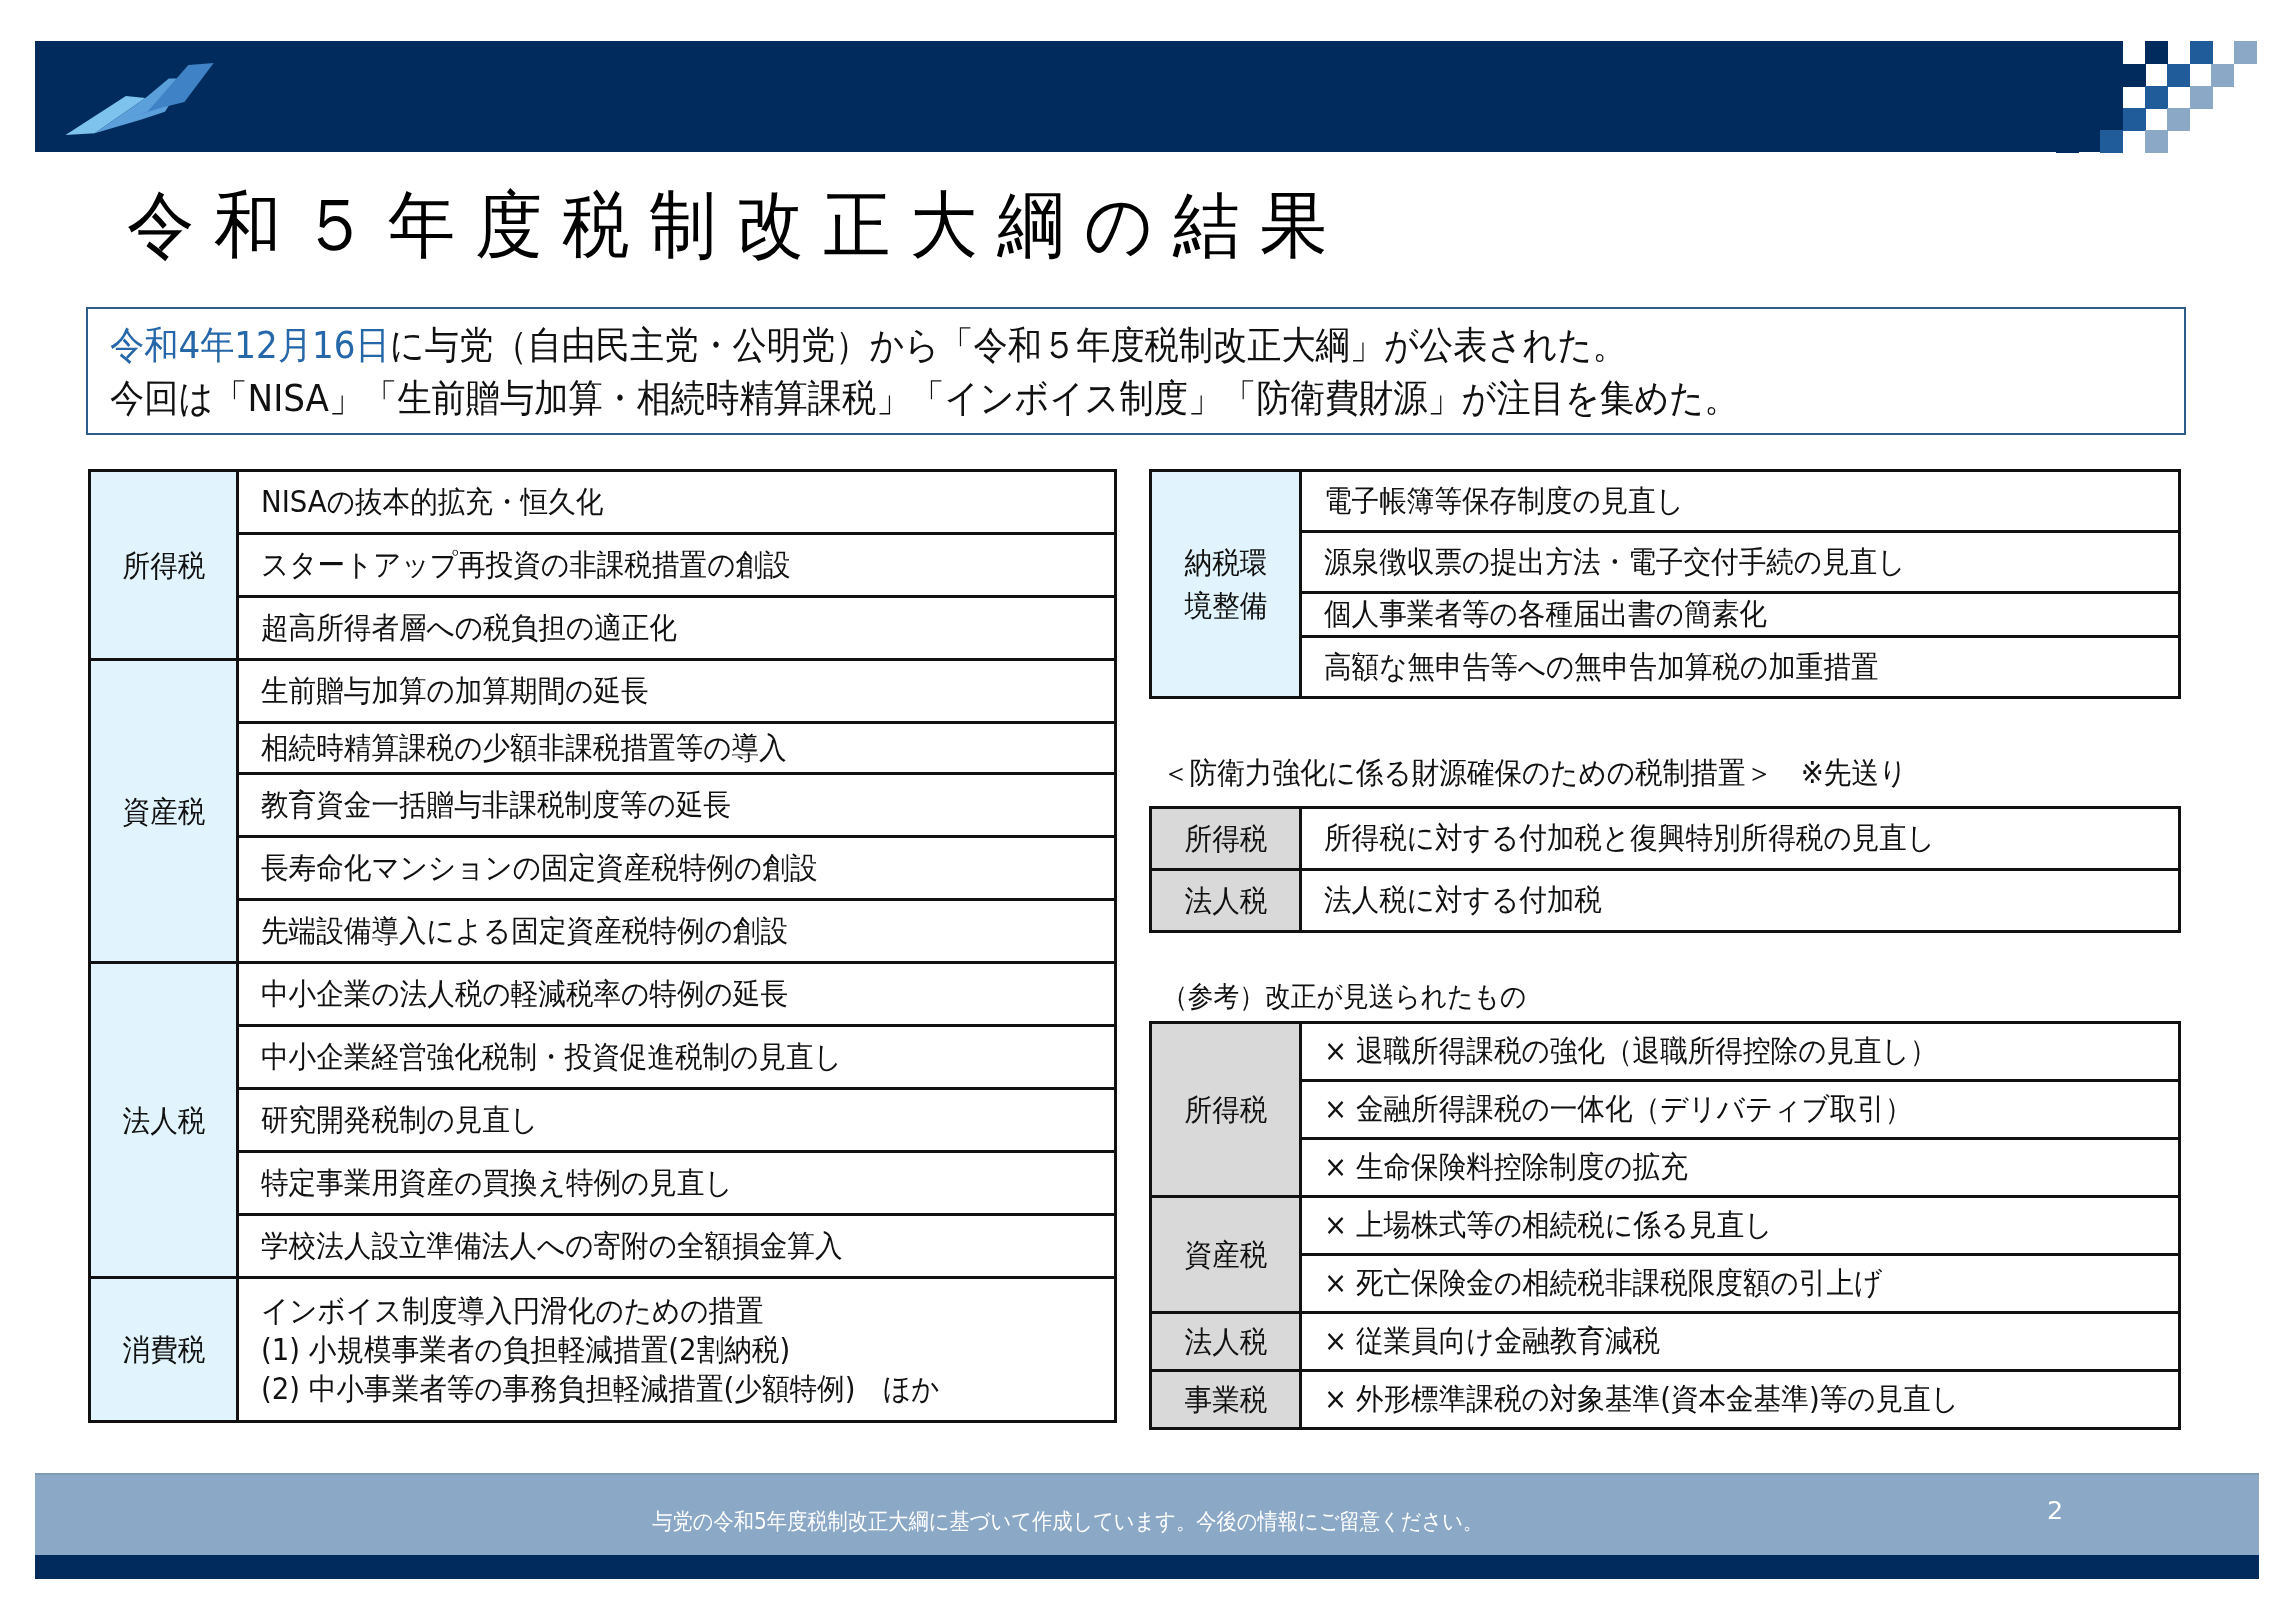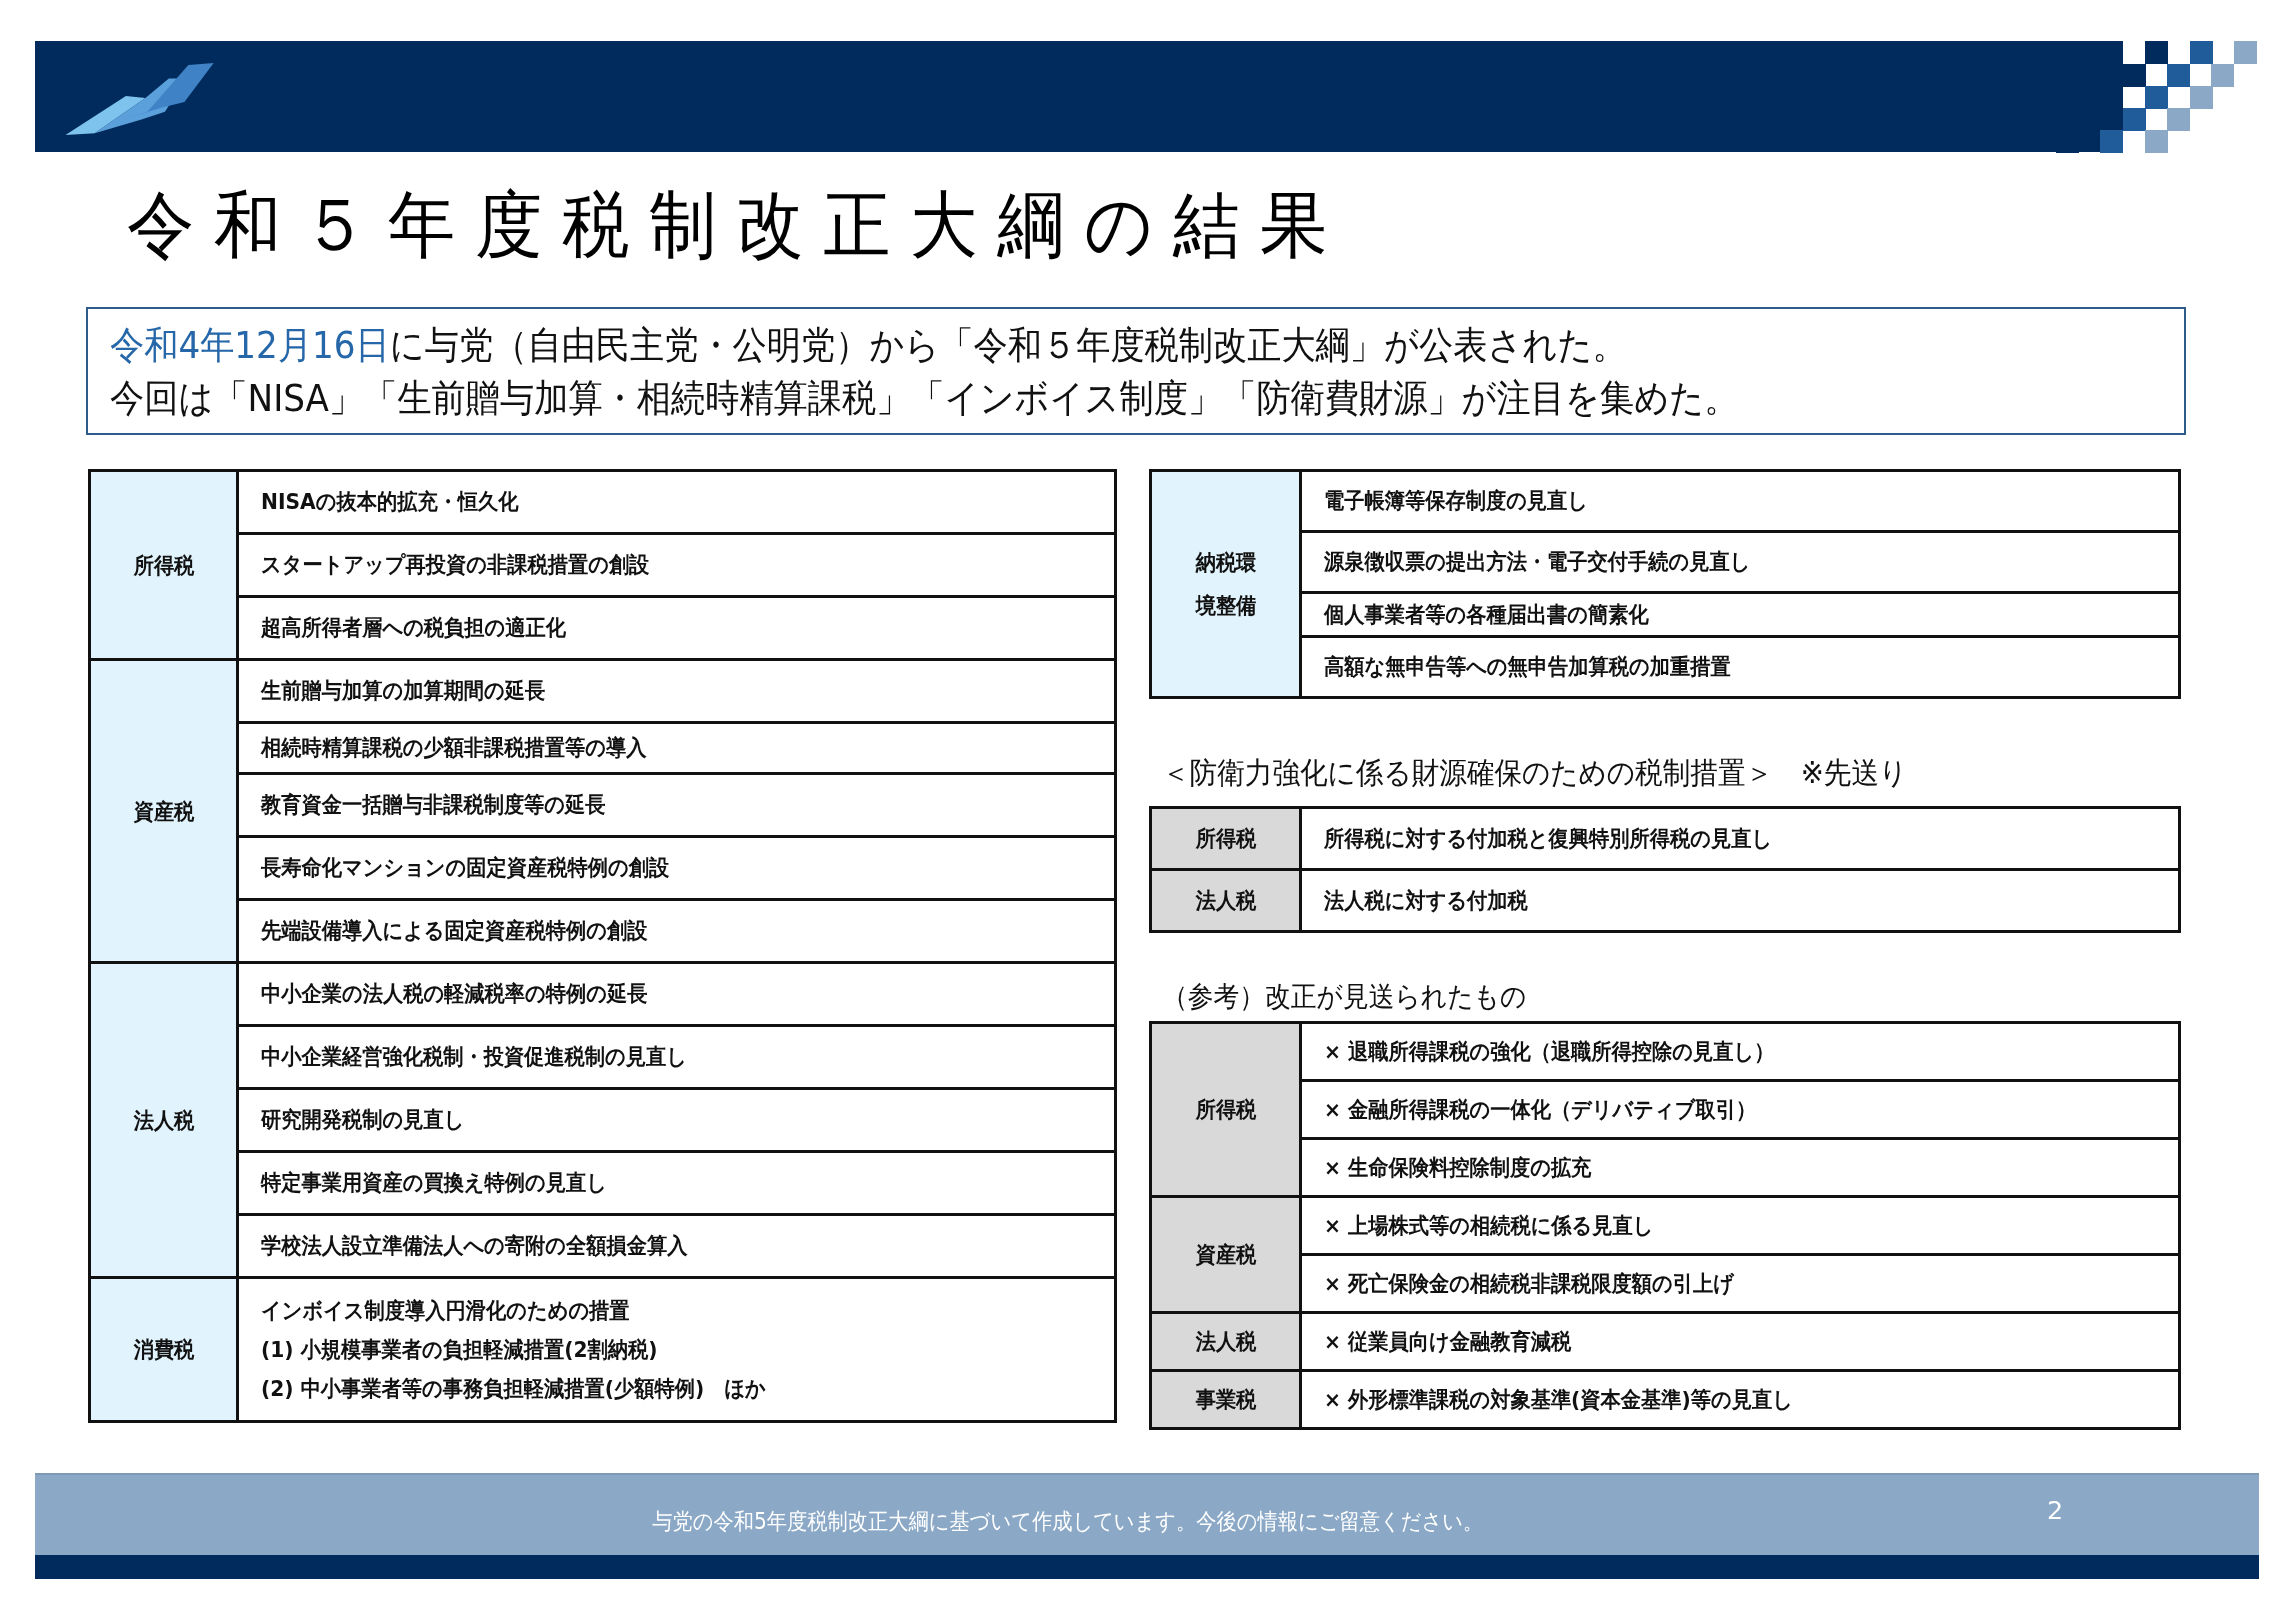--- a/index.html
+++ b/index.html
@@ -15,21 +15,21 @@
     font-family:"DejaVu Sans", sans-serif; font-weight:normal; color:#000; white-space:nowrap;
     transform:scaleX(0.92); transform-origin:left center;
   }
   .intro {
     left:86px; top:307px; width:2100px; height:128px; border:2px solid #2E5C8A;
     box-sizing:border-box; padding:9.8px 0 0 21.6px;
   }
   .intro-line { font-size:38px; line-height:53px; white-space:nowrap; transform:scaleX(0.9); transform-origin:left center; }
   .intro-date { color:#2567A8; }
   table.grid { position:absolute; border-collapse:collapse; table-layout:fixed; }
-  table.grid td { border:3.9px solid #111; padding:0; font-size:22px; white-space:nowrap; overflow:hidden;font-weight:bold; }
+  table.grid td { border:3.9px solid #111; padding:0; font-size:30px; white-space:nowrap; overflow:hidden; }
   table.grid td.cat { text-align:center; vertical-align:middle; }
   table.grid td.cat.blue { background:#E1F3FC; }
   table.grid td.cat.gray { background:#D9D9D9; }
   table.grid td.item { padding-left:21.6px; background:#fff; }
   .item-text { display:inline-block; transform:scaleX(0.92); transform-origin:left center; }
   .cat-text { display:inline-block; transform:scaleX(0.92); line-height:43px; }
   .multi { line-height:39px; padding-top:3.9px; padding-bottom:3.9px; }
   .section-heading { font-size:30px; white-space:nowrap; transform:scaleX(0.92); transform-origin:left center; }
   .footer-band { left:35px; top:1473px; width:2224px; height:82px; background:#8BA9C6; border-top:2.9px solid #7E9AB7; box-sizing:border-box; }
   .footer-dark { left:35px; top:1555px; width:2224px; height:23.5px; background:#002B5C; }

